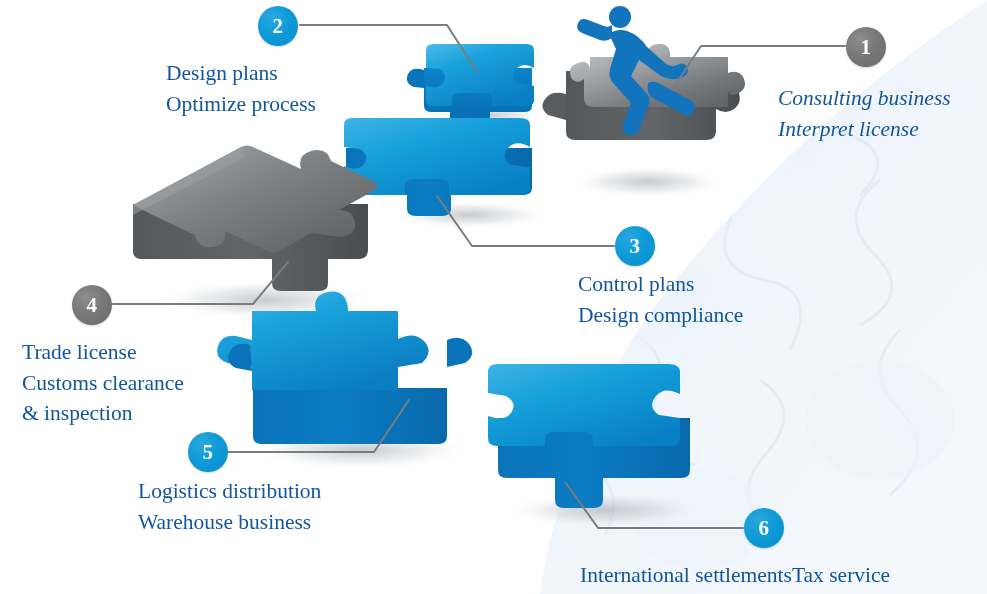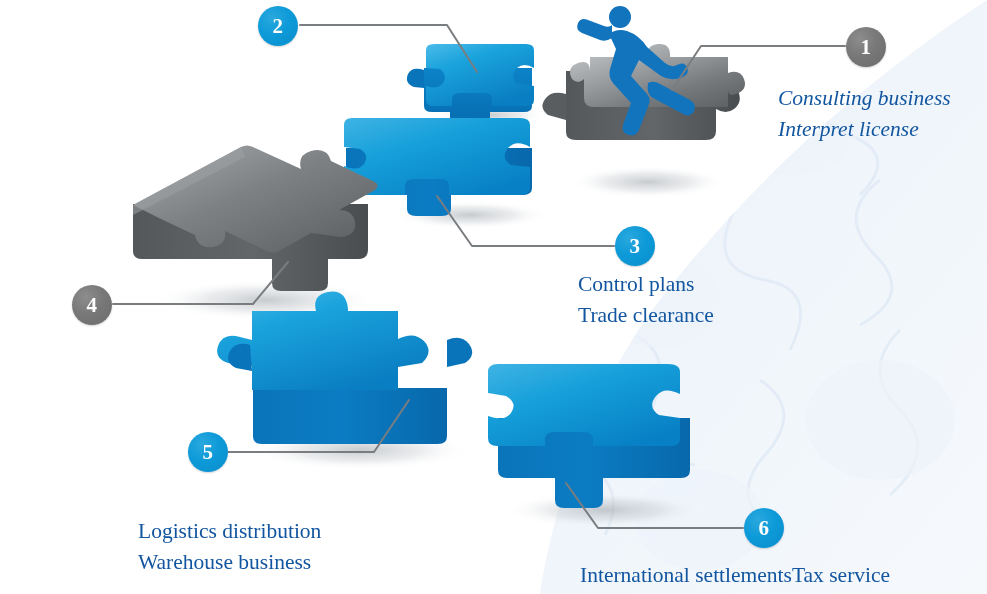--- a/index.html
+++ b/index.html
@@ -44,21 +44,21 @@
     line-height:1.42;
     white-space:nowrap;
     z-index:35;
   }
   .labels .ln{display:block;}
 
   .lbl-1{left:778px;top:83px;font-style:italic;}
   .lbl-2{left:166px;top:58px;}
   .lbl-3{left:578px;top:269px;}
   .lbl-4{left:22px;top:337px;}
-  .lbl-5{left:138px;top:476px;margin-top:40px;}
+  .lbl-5{left:138px;top:476px;}
   .lbl-6{left:580px;top:560px;}
 
   .b1{left:846px;top:27px;}
   .b2{left:258px;top:6px;}
   .b3{left:615px;top:226px;}
   .b4{left:72px;top:285px;}
   .b5{left:188px;top:432px;}
   .b6{left:744px;top:508px;}
 </style>
 </head>
@@ -218,26 +218,35 @@
   <div class="badge blue b3">3</div>
   <div class="badge gray b4">4</div>
   <div class="badge blue b5">5</div>
   <div class="badge blue b6">6</div>
 
   <div class="labels lbl-1">
     <span class="ln">Consulting business</span>
     <span class="ln">Interpret license</span>
   </div>
 
+  <div class="labels lbl-2">
+    <span class="ln">Design plans</span>
+    <span class="ln">Optimize process</span>
+  </div>
 
   <div class="labels lbl-3">
     <span class="ln">Control plans</span>
-    <span class="ln">Trade clearance</span>
-  </div>
-
+    <span class="ln">Design compliance</span>
+  </div>
+
+  <div class="labels lbl-4">
+    <span class="ln">Trade license</span>
+    <span class="ln">Customs clearance</span>
+    <span class="ln">&amp; inspection</span>
+  </div>
 
   <div class="labels lbl-5">
     <span class="ln">Logistics  distribution</span>
     <span class="ln">Warehouse business</span>
   </div>
 
   <div class="labels lbl-6">
     <span class="ln">International  settlementsTax  service</span>
   </div>
 

